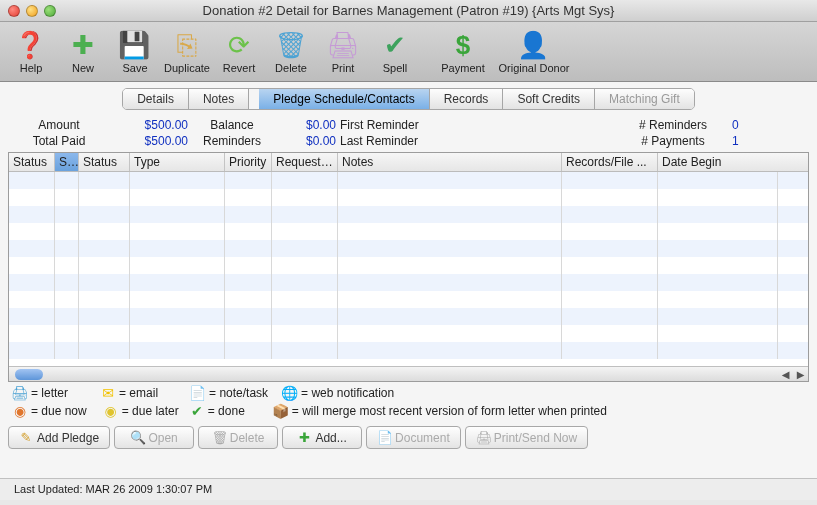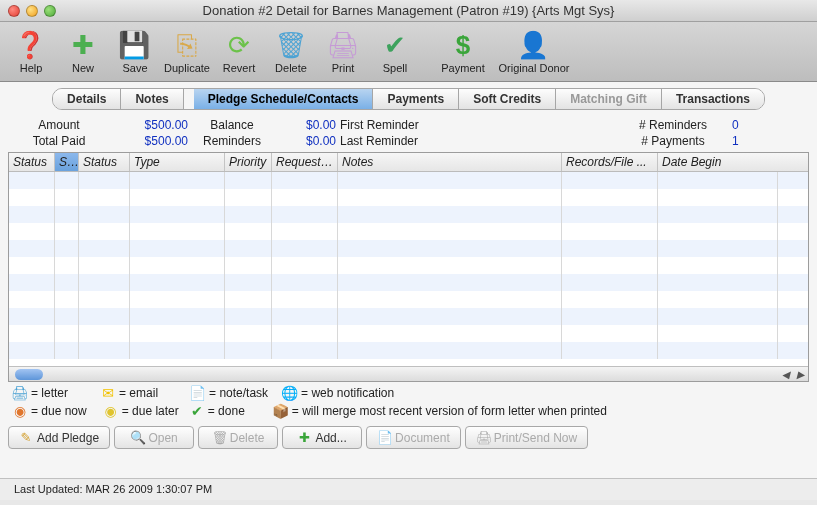--- a/index.html
+++ b/index.html
@@ -42,40 +42,40 @@
     border-radius: 4px;
   }
   .tool-btn.wide { width: 88px; }
   .tool-btn .ico { font-size: 26px; height: 32px; display: flex; align-items: center; justify-content: center; }
   .content {
     background: #f5f5f5;
     padding: 6px 8px 0 8px;
     height: 396px;
   }
   .tabbar { display: flex; justify-content: center; margin-bottom: 4px; }
-  .tabset { display: flex; border-radius: 10px; overflow: hidden; border: 1px solid #a6a6a6; font-weight: bold; }
+  .tabset { display: flex; border-radius: 5px; overflow: hidden; border: 1px solid #a6a6a6; }
   .tab {
     padding: 3px 14px;
     background: linear-gradient(#fdfdfd, #e3e3e3);
     border-right: 1px solid #a6a6a6;
     color: #333;
     cursor: default;
   }
   .tab:last-child { border-right: none; }
   .tab.active { background: linear-gradient(#b8d4f0, #7ab0e6); color: #000; margin-left: 10px; }
   .tab.disabled { color: #999; }
   .summary { display: grid; grid-template-columns: 90px 80px 80px 60px 120px 150px 110px 20px; column-gap: 4px; row-gap: 2px; padding: 4px 6px; }
   .summary .label { color: #222; text-align: center; }
   .summary .value-blue { color: #1030c0; text-align: right; }
   .summary .num-blue { color: #1030c0; text-align: left; }
   .table-wrap {
     border: 1px solid #9c9c9c;
     background: #fff;
     height: 230px;
-    display: flex; flex-direction: column; font-style: italic;
+    display: flex; flex-direction: column;
   }
   .thead { display: flex; background: linear-gradient(#f6f6f6,#e6e6e6); border-bottom: 1px solid #bbb; }
   .th { border-right: 1px solid #c4c4c4; padding: 2px 4px; color: #222; font-size: 12px; white-space: nowrap; overflow: hidden; text-overflow: ellipsis; height: 18px; }
   .th.sorted { background: linear-gradient(#8cb8ec, #6aa2dd); }
   .tbody { flex: 1; overflow: hidden; position: relative; }
   .row { height: 17px; display: flex; }
   .row:nth-child(odd) { background: #edf3fd; }
   .row:nth-child(even) { background: #fff; }
   .row .cell { border-right: 1px solid #d8d8d8; }
   .hscroll { height: 15px; background: linear-gradient(#f4f4f4,#dcdcdc); border-top:1px solid #bfbfbf; display:flex; align-items:center; }
@@ -168,24 +168,23 @@
     <span>Original Donor</span>
   </div>
 </div>
 
 <div class="content">
   <div class="tabbar">
     <div class="tabset">
       <div class="tab">Details</div>
       <div class="tab">Notes</div>
       <div class="tab active">Pledge Schedule/Contacts</div>
-      <div class="tab">Payments</div>
+      <div class="tab">Records</div>
       <div class="tab">Soft Credits</div>
       <div class="tab disabled">Matching Gift</div>
-      <div class="tab">Transactions</div>
     </div>
   </div>
 
   <div class="summary">
     <div class="label">Amount</div>
     <div class="value-blue">$500.00</div>
     <div class="label">Balance</div>
     <div class="value-blue">$0.00</div>
     <div class="label" style="text-align:left">First Reminder</div>
     <div class="value-blue" style="text-align:left"></div>

